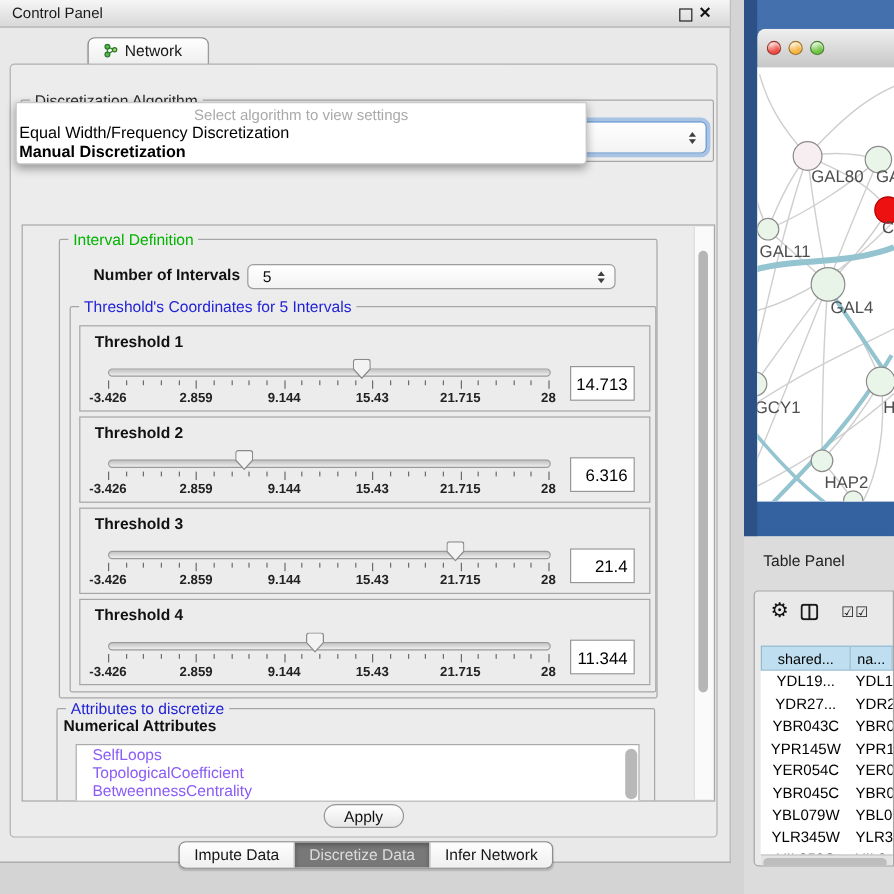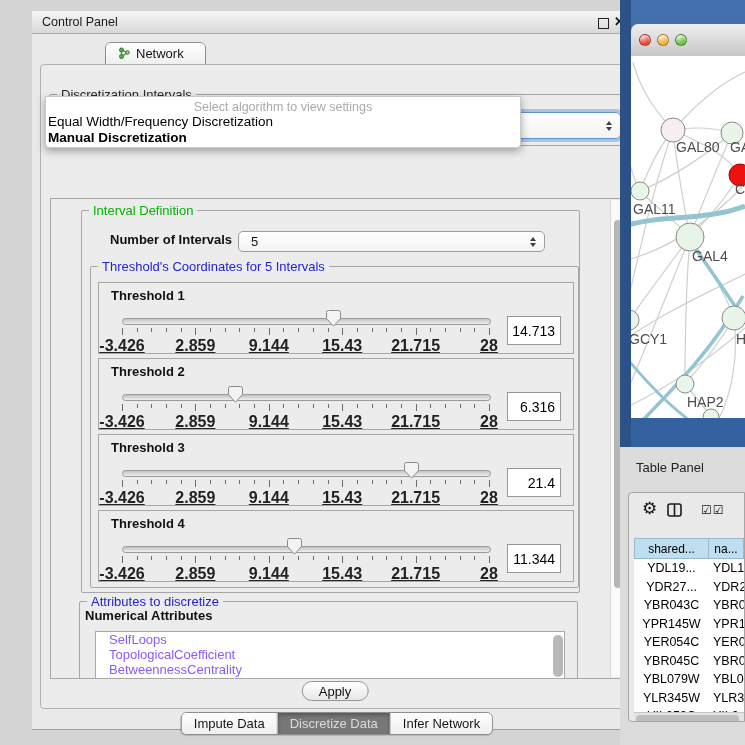--- a/index.html
+++ b/index.html
@@ -1,22 +1,22 @@
 <!DOCTYPE html>
 <html><head>
 <meta charset="utf-8">
 <style>
   html,body{margin:0;padding:0;}
   body{width:745px;height:745px;overflow:hidden;background:#d4d4d4;
        font-family:"Liberation Sans",sans-serif;-webkit-font-smoothing:antialiased;}
   #stage{position:absolute;left:0;top:0;width:745px;height:745px;overflow:hidden;}
 
   
-  #cp{position:absolute;left:0;top:11px;width:608px;height:718px;background:#e9e9e9;
-      border-right:1px solid #b3b3b3;border-bottom:1px solid #9e9e9e;margin-left:32px;}
+  #cp{position:absolute;left:0;top:0;width:608px;height:718px;background:#e9e9e9;
+      border-right:1px solid #b3b3b3;border-bottom:1px solid #9e9e9e;}
   #cp-titlebar{position:absolute;left:0;top:0;right:0;height:22px;
       background:linear-gradient(#f6f6f6,#d8d8d8);border-bottom:1px solid #a9a9a9;}
   #cp-title{position:absolute;left:10px;top:4px;font-size:12.5px;color:#1a1a1a;}
   .float-btn{position:absolute;top:7px;width:9px;height:9px;border:1.5px solid #222;}
   #cp-close{position:absolute;top:3px;font-size:13px;font-weight:bold;color:#111;line-height:16px;}
 
   .segbar{display:inline-flex;background:#fdfdfd;border:1px solid #8d8d8d;border-radius:6px;
       overflow:hidden;box-shadow:0 1px 1px rgba(0,0,0,.15);}
   .seg{padding:3px 12px;font-size:13px;color:#151515;display:flex;align-items:center;gap:5px;
       border-left:1px solid #c2c2c2;background:linear-gradient(#fefefe,#efefef);white-space:nowrap;}
@@ -62,21 +62,21 @@
   .trow{position:absolute;left:7px;width:476px;height:72px;border:1px solid #a6a6a6;
       background:#ececec;box-sizing:border-box;}
   .trow .tlab{position:absolute;left:12px;top:5px;font-size:13px;font-weight:bold;color:#111;}
   .strack{position:absolute;left:23px;top:35px;width:367px;height:5px;border:1px solid #9a9a9a;
       border-radius:4px;background:linear-gradient(#c3c3c3,#eeeeee);}
   .sthumb{position:absolute;top:27px;width:15px;height:17px;}
   .ticks{position:absolute;left:23px;top:45px;width:367px;height:8px;}
   .tick{position:absolute;top:0;width:1px;height:4px;background:#6b6b6b;}
   .tick.major{height:7px;}
   .tlabels{position:absolute;left:23px;top:54px;width:367px;height:12px;}
-  .tlabel{position:absolute;transform:translateX(-50%);font-size:16px;font-weight:bold;color:#222;white-space:nowrap;text-decoration:underline;}
+  .tlabel{position:absolute;transform:translateX(-50%);font-size:11px;font-weight:bold;color:#222;white-space:nowrap;}
   .vfield{position:absolute;left:408px;top:33px;width:54px;height:29px;background:#fff;
       border:1px solid #979797;box-sizing:border-box;font-size:14px;color:#000;
       display:flex;align-items:center;justify-content:flex-end;padding-right:5px;}
 
   
   #attr-sub{position:absolute;left:5px;top:6px;font-size:13px;font-weight:bold;color:#111;}
   #attr-list{position:absolute;left:15px;top:29px;width:470px;height:50px;background:#fff;
       border:1px solid #a9a9a9;overflow:hidden;box-sizing:border-box;}
   .aitem{font-size:13px;color:#8b5cf6;line-height:15px;padding-left:13px;white-space:nowrap;}
   #attr-list .lscroll{position:absolute;right:1px;top:3px;width:10px;height:42px;border-radius:5px;background:#b8b8b8;}
@@ -148,21 +148,21 @@
           <span>Select</span>
         </div>
         <div class="seg sel">
           <span>Cyni Toolbox</span>
         </div>
       </div>
 
     <div id="tab-content">
 
       <div class="group" style="left:8px;top:29px;width:576px;height:50px">
-        <span class="gtitle t-dark">Discretization Intervals</span>
+        <span class="gtitle t-dark">Discretization Algorithm</span>
         <div class="combo focused" style="left:9px;top:17px;width:562px;height:27px">
           <span class="updown">
               <i class="up"></i>
               <i class="down"></i>
             </span>
         </div>
       </div>
 
 
       <div id="viewport">

